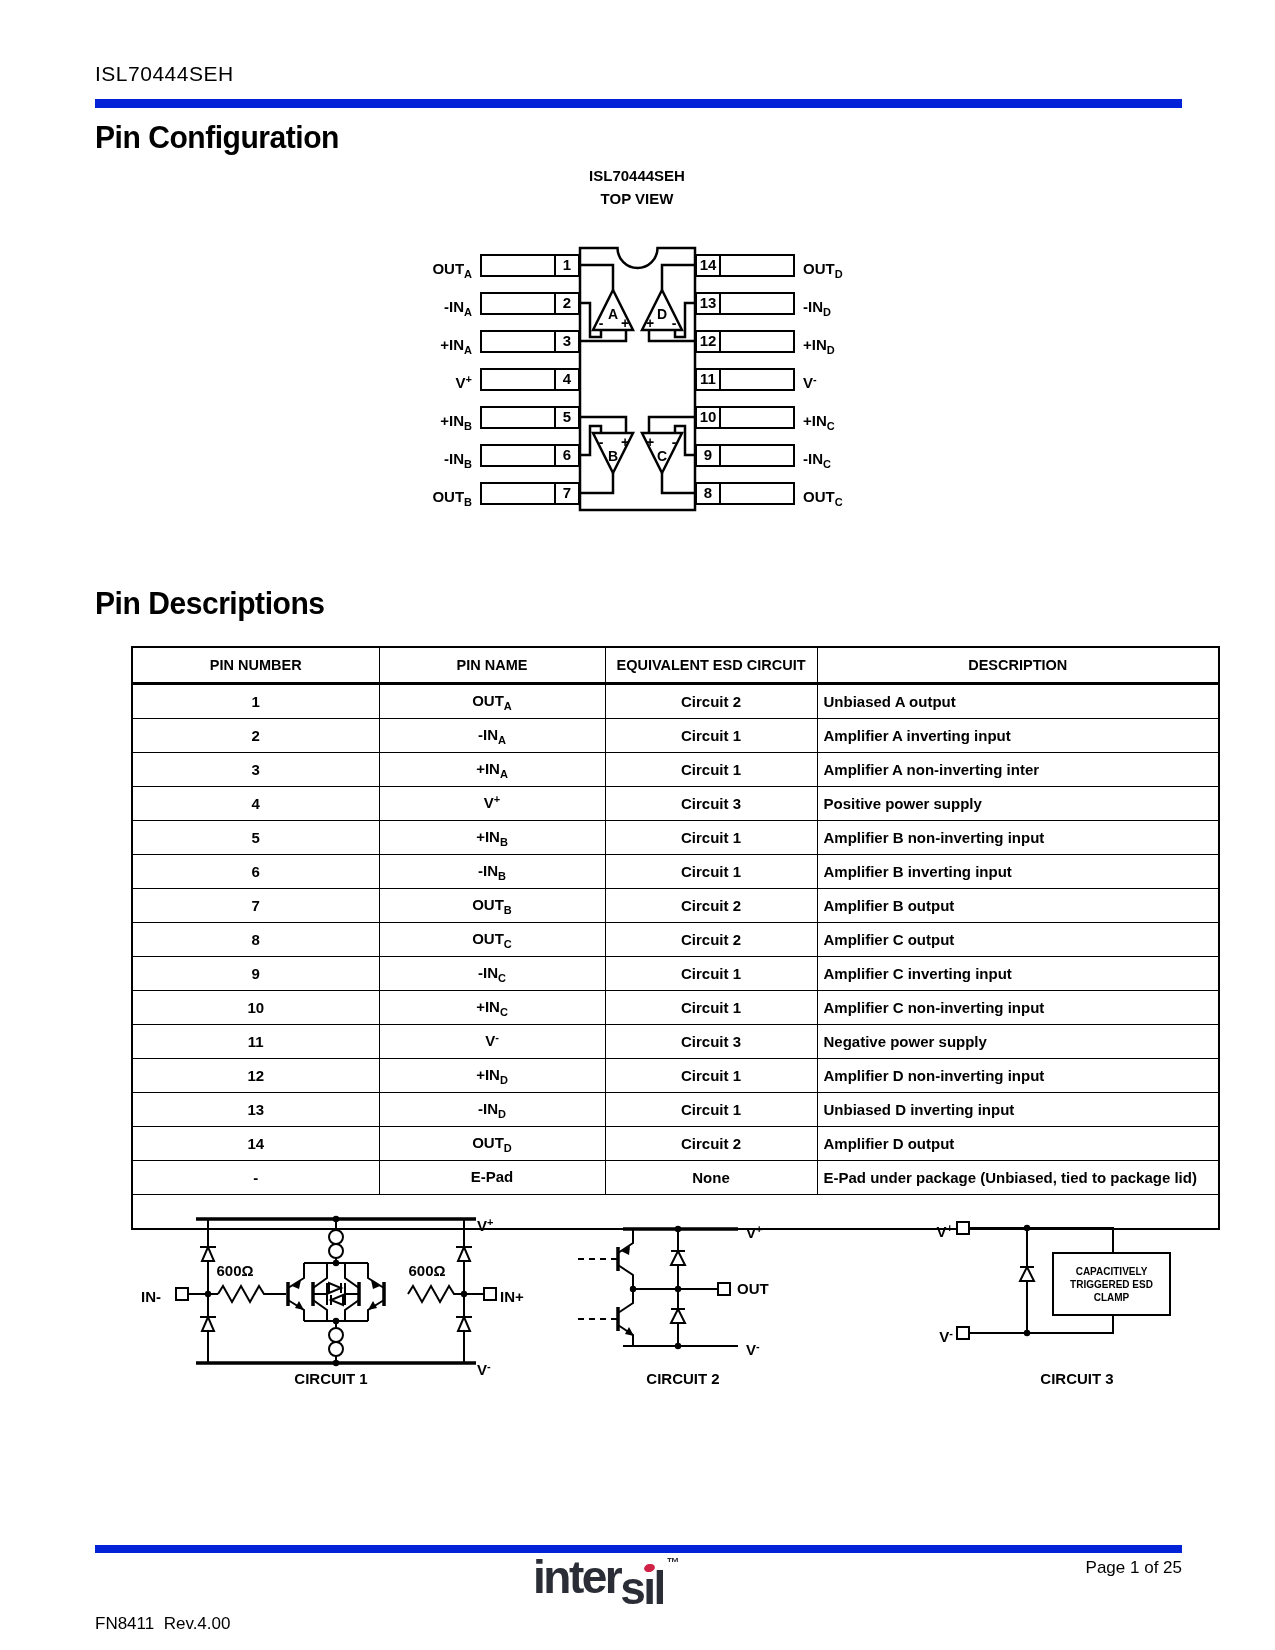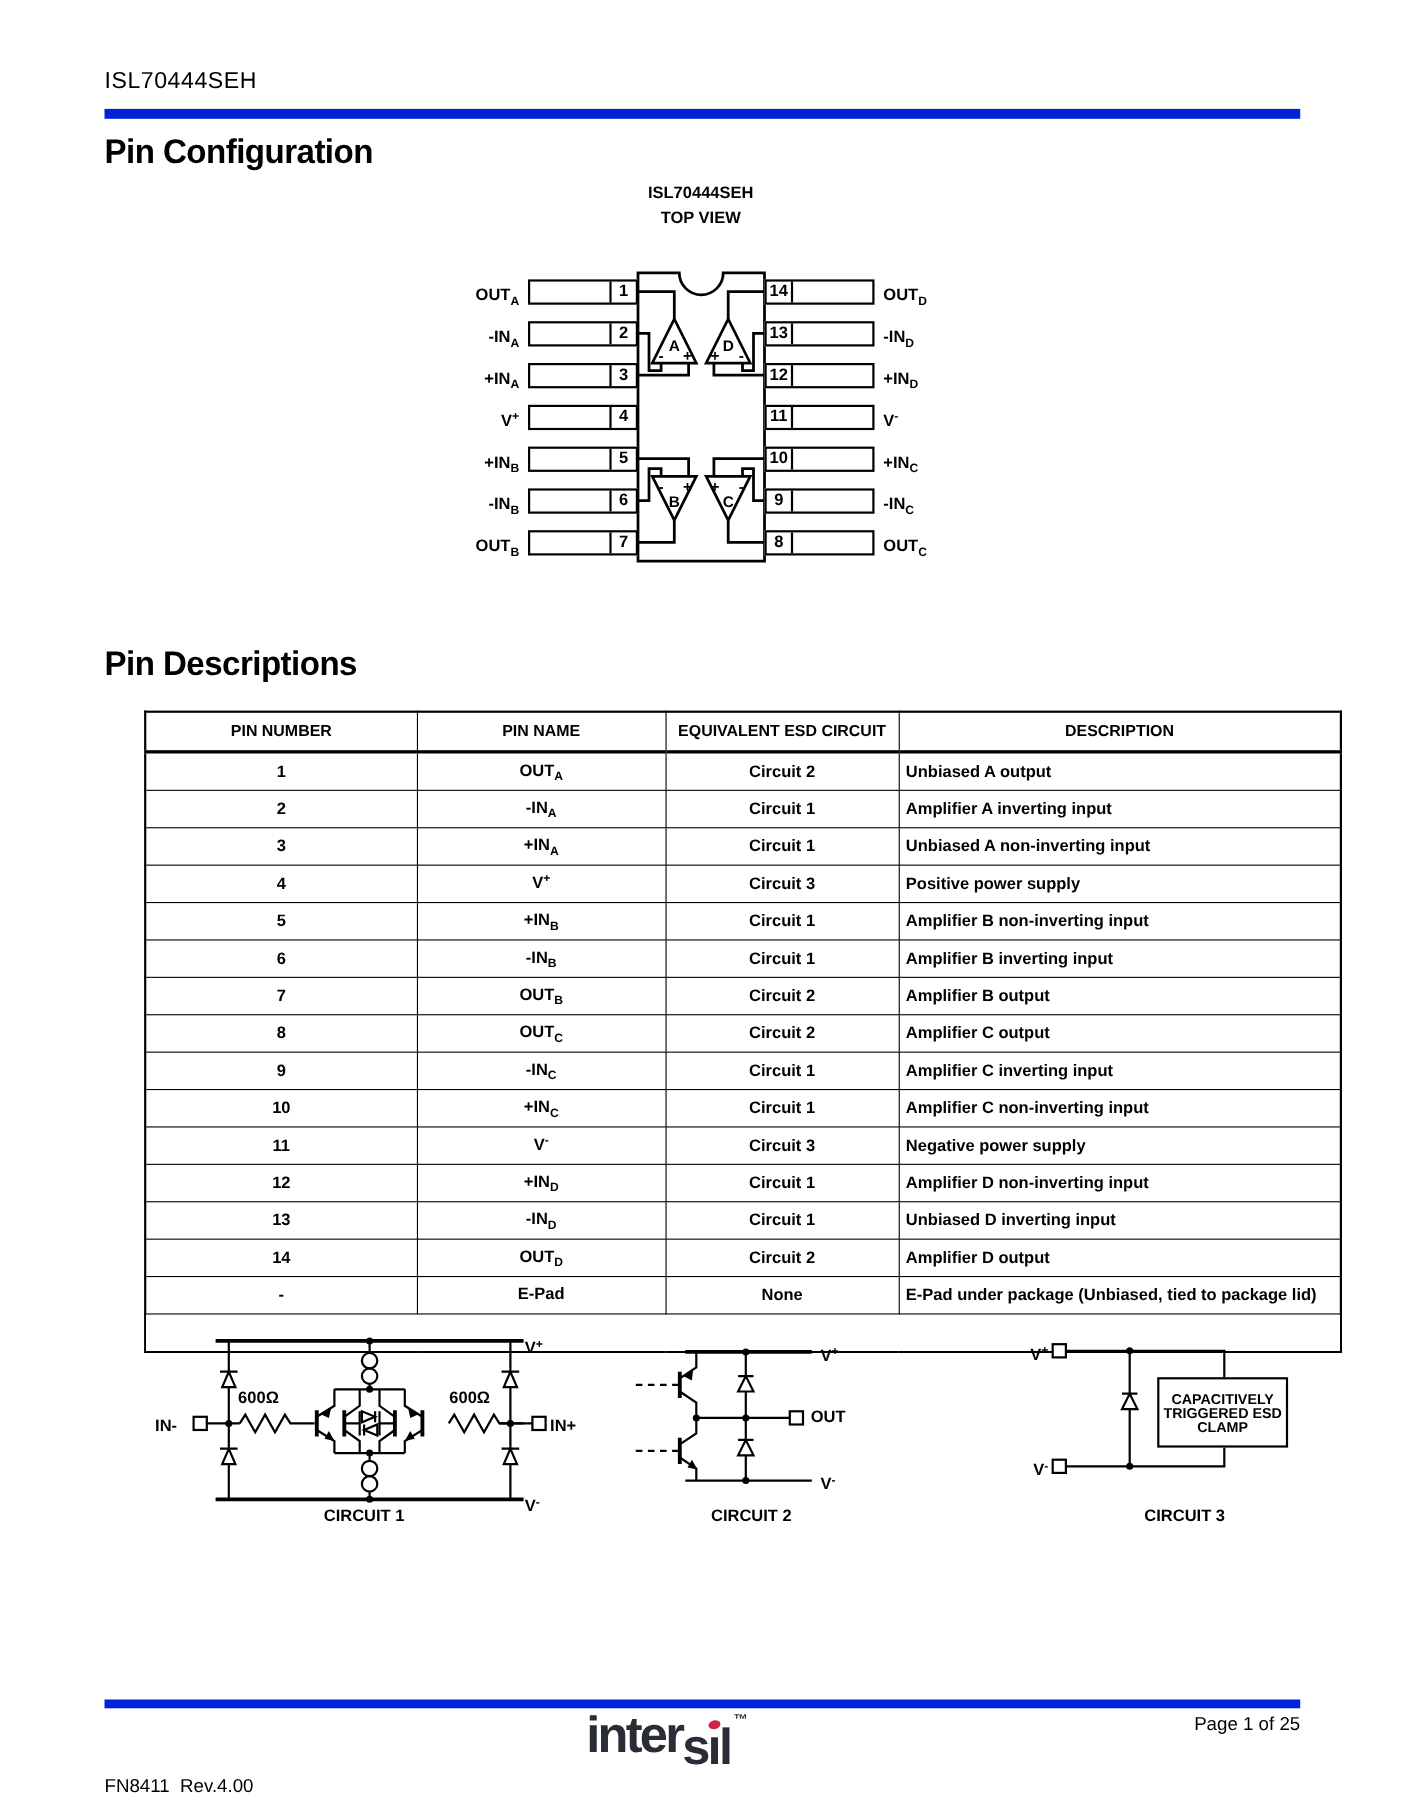--- a/index.html
+++ b/index.html
@@ -48,21 +48,21 @@
   .cw{stroke:#000;stroke-width:2;fill:none;}
   .cwT{stroke:#000;stroke-width:3.5;fill:none;}
   .bar{stroke:#000;stroke-width:3.5;fill:none;}
   .dtri{fill:#fff;stroke:#000;stroke-width:2;stroke-linejoin:miter;}
   .arr{fill:#000;stroke:none;}
   .dot{fill:#000;stroke:none;}
   .term{fill:#fff;stroke:#000;stroke-width:2;}
   .dash{stroke:#000;stroke-width:2;fill:none;stroke-dasharray:6,5;}
   #clamp-box{position:absolute;left:179px;top:53px;width:115px;height:60px;border:2px solid #000;
              display:flex;flex-direction:column;align-items:center;justify-content:center;
-             font-size:13px;font-weight:bold;line-height:13px;text-align:center;background:#fff;}
+             font-size:10px;font-weight:bold;line-height:13px;text-align:center;background:#fff;}
   
   #footer-left{left:95px;top:1556px;font-size:17px;line-height:27px;white-space:pre;}
   #footer-right{left:982px;top:1558px;width:200px;text-align:right;font-size:17px;}
   #logo{left:533px;top:1550px;font-size:46px;font-weight:bold;color:#2b2d36;letter-spacing:-2.5px;}
   #logo .sil{position:relative;top:11px;}
   .iwrap{position:relative;display:inline-block;}
   .idot{position:absolute;left:1px;top:3px;width:11px;height:8px;background:#cf2246;border-radius:50%;transform:rotate(-14deg);}
   #logo .tm{font-size:13px;letter-spacing:0;position:relative;top:-26px;left:3px;}
 </style>
 </head>
@@ -215,21 +215,21 @@
     <tr>
           <td class="c1">2</td>
           <td class="c2"><span>-IN</span><span class="sub">A</span><span class="sup"></span></td>
           <td class="c3">Circuit 1</td>
           <td class="c4">Amplifier A inverting input</td>
         </tr>
     <tr>
           <td class="c1">3</td>
           <td class="c2"><span>+IN</span><span class="sub">A</span><span class="sup"></span></td>
           <td class="c3">Circuit 1</td>
-          <td class="c4">Unbiased A non-inverting input</td>
+          <td class="c4">Amplifier A non-inverting inter</td>
         </tr>
     <tr>
           <td class="c1">4</td>
           <td class="c2"><span>V</span><span class="sub"></span><span class="sup">+</span></td>
           <td class="c3">Circuit 3</td>
           <td class="c4">Positive power supply</td>
         </tr>
     <tr>
           <td class="c1">5</td>
           <td class="c2"><span>+IN</span><span class="sub">B</span><span class="sup"></span></td>

